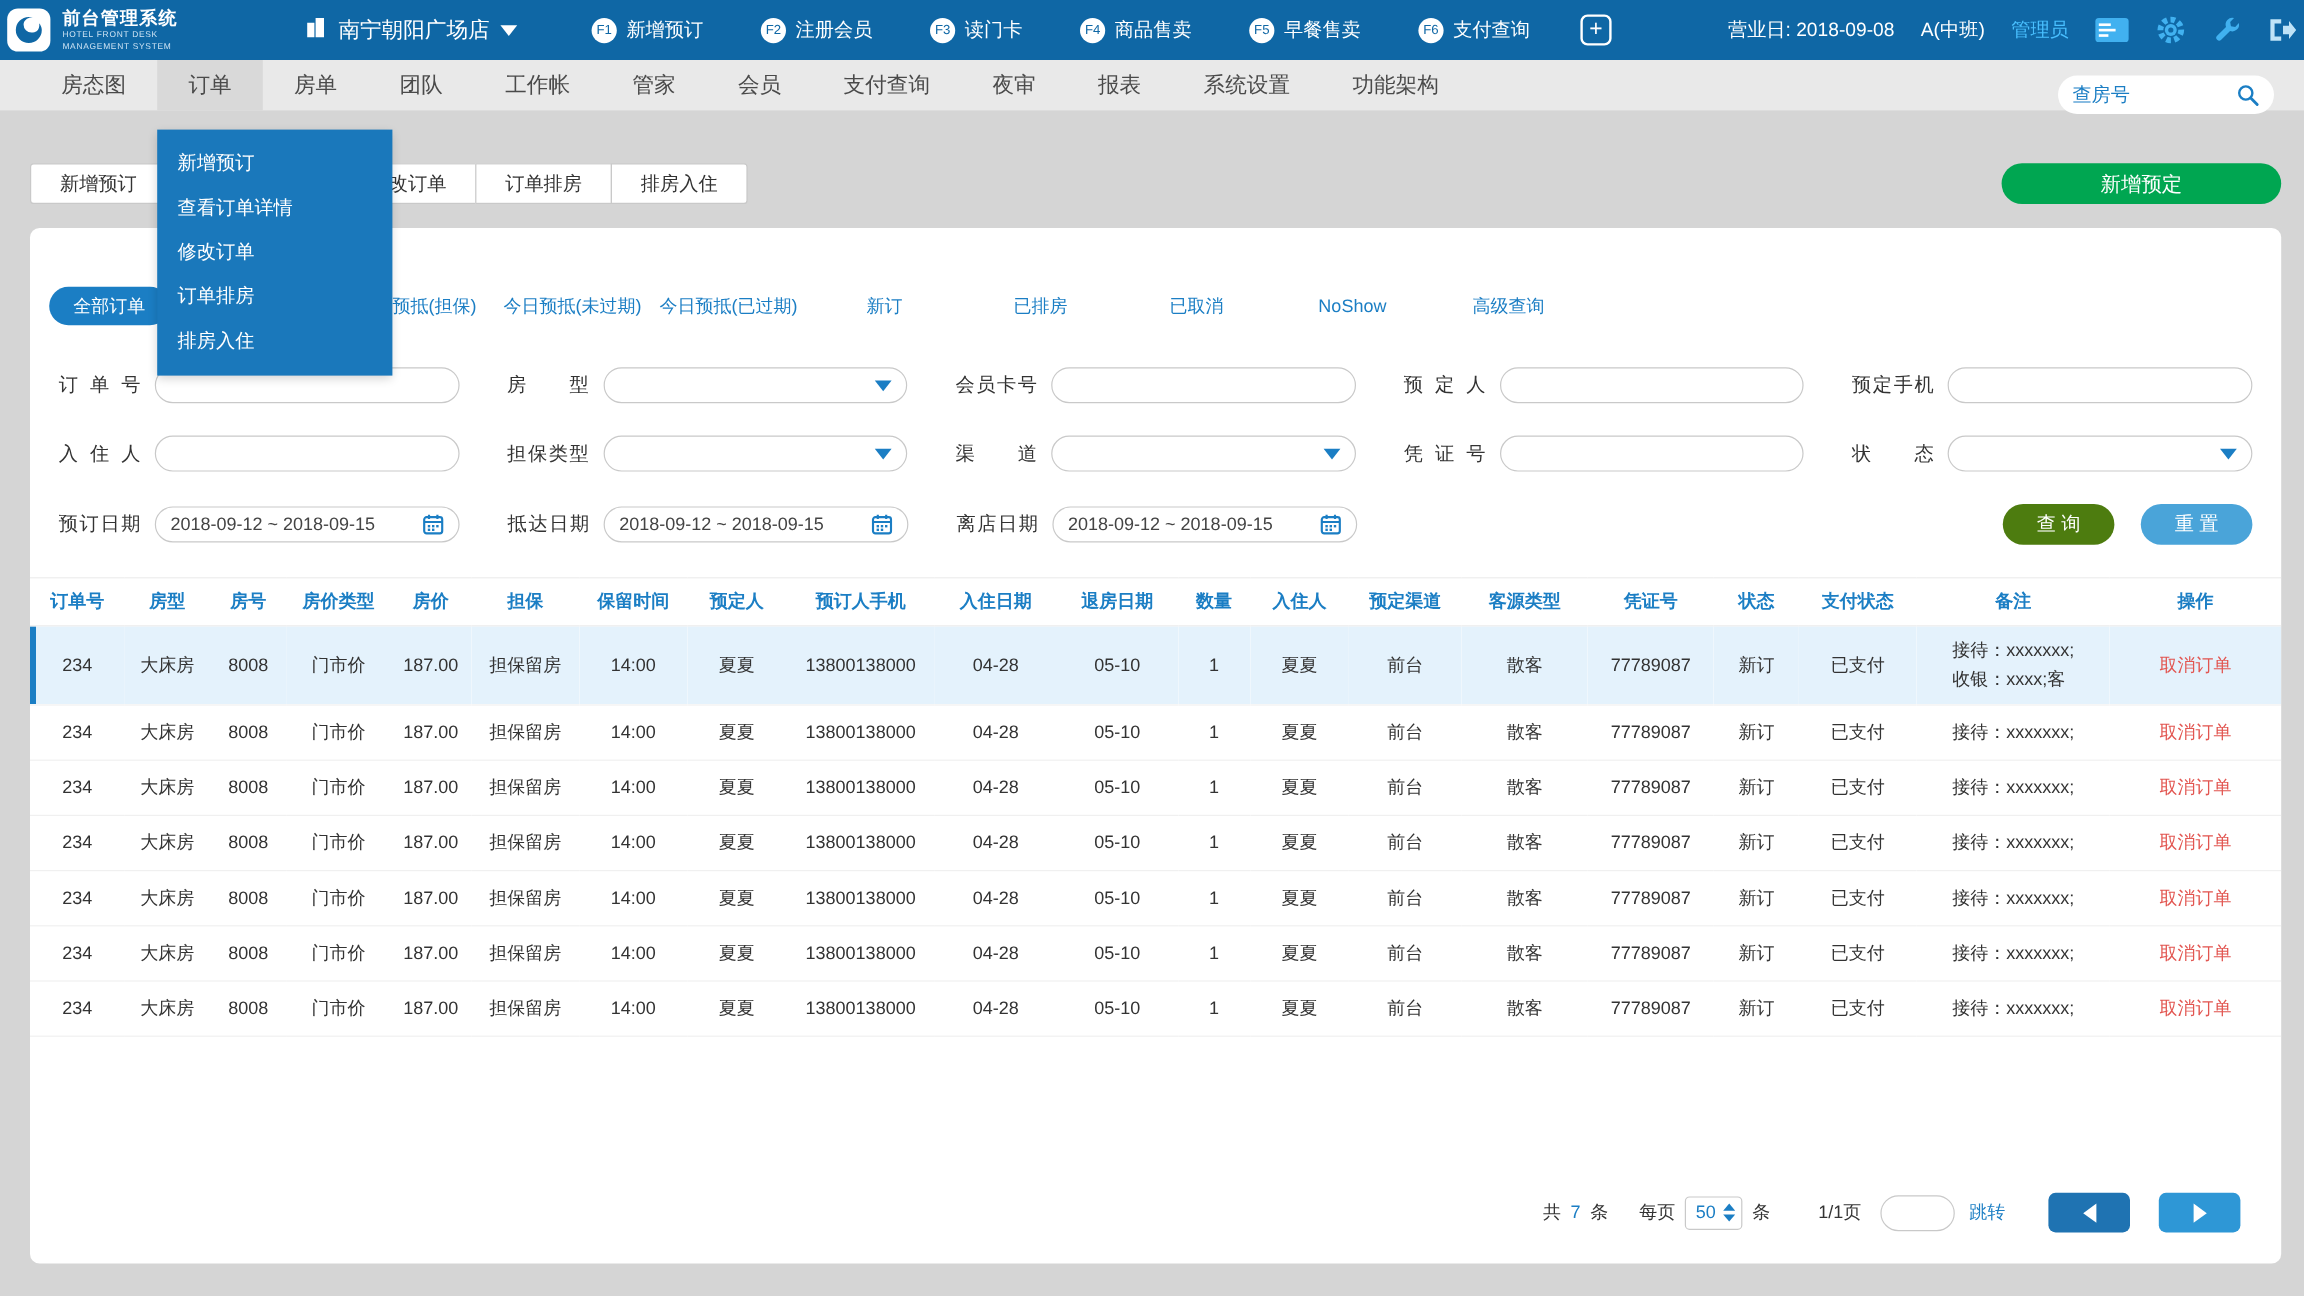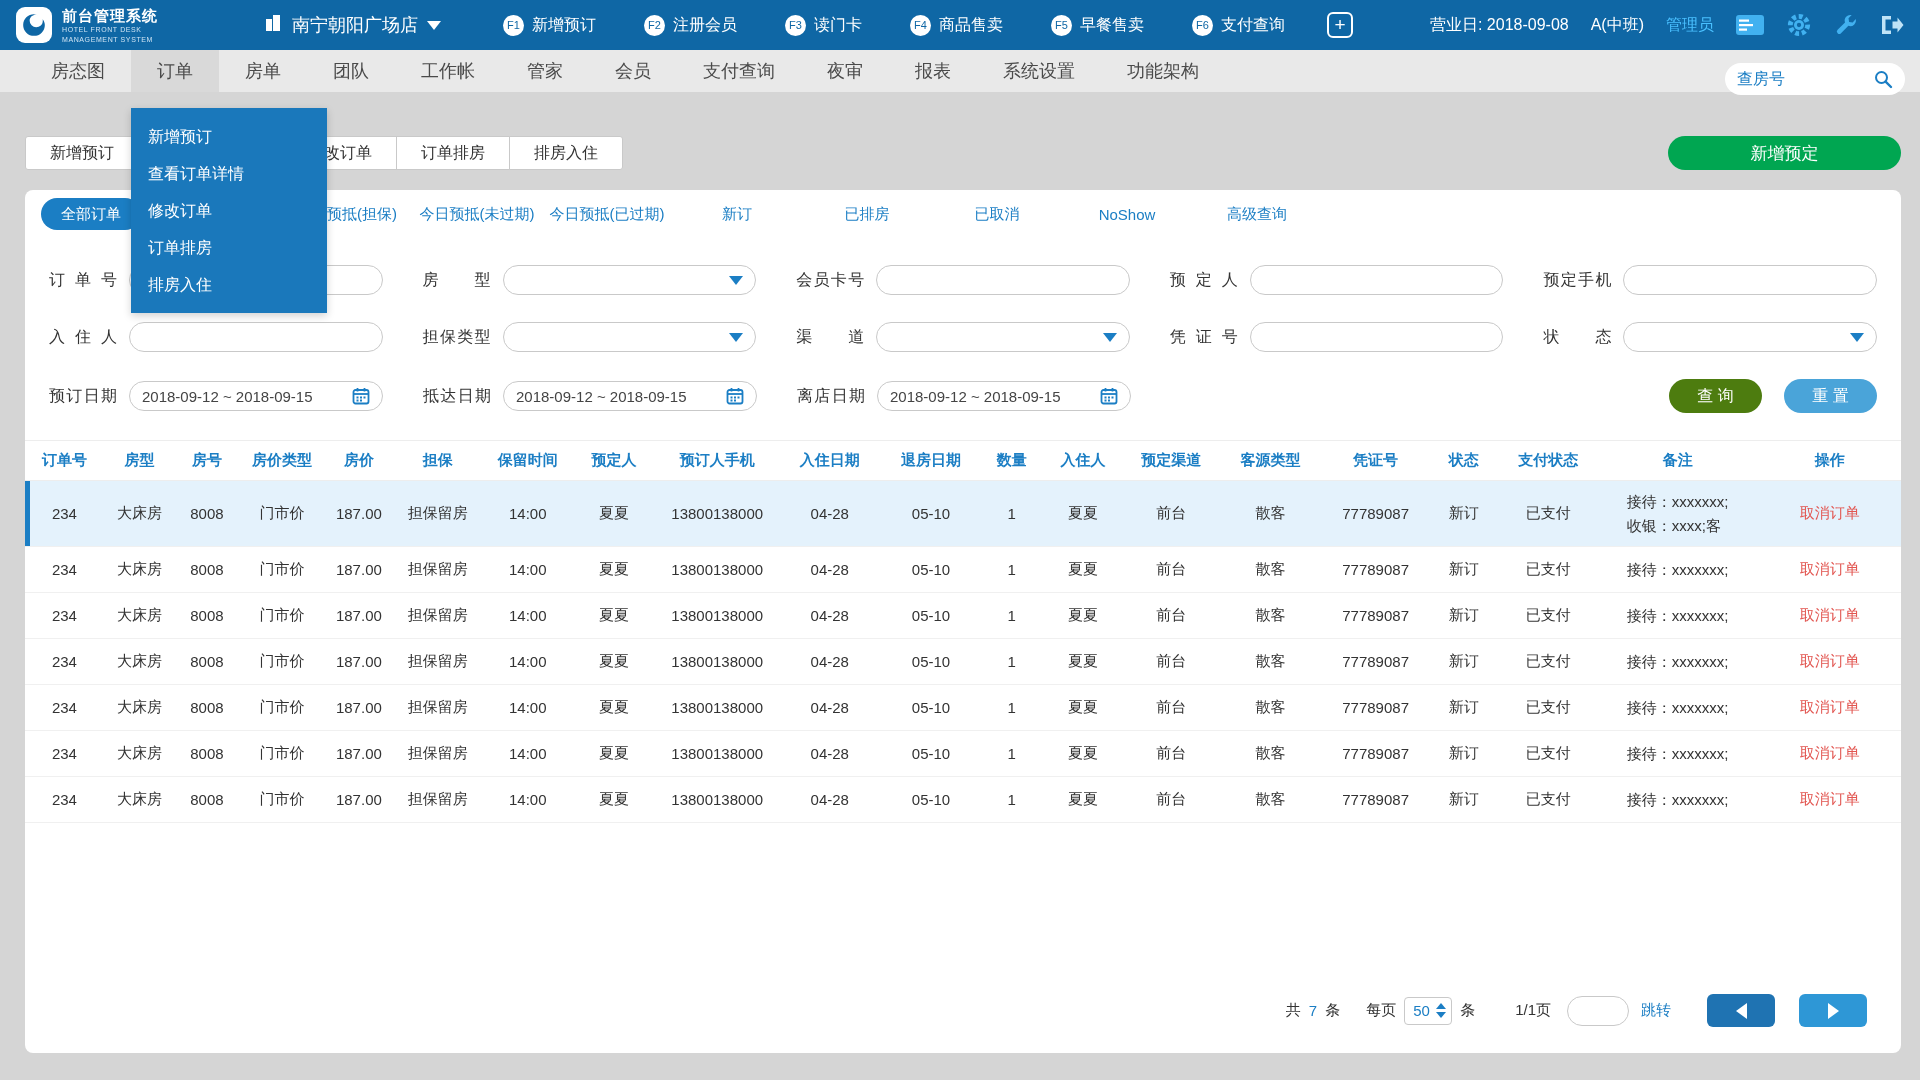--- a/index.html
+++ b/index.html
@@ -5,21 +5,21 @@
   * { margin:0; padding:0; box-sizing:border-box; }
   html,body { width:1920px; height:1080px; }
   body {
     background:#d5d5d5;
     font-family:"Liberation Sans","DejaVu Sans",sans-serif;
     position:relative; overflow:hidden; color:#333;
   }
 
   
   .topbar { position:absolute; top:0; left:0; right:0; height:50px; background:#0f67a5;
-    display:flex; align-items:center; padding:0 16px; color:#fff; z-index:40; }
+    display:flex; align-items:center; padding:0 6px; color:#fff; z-index:40; }
   .logo-box { width:36px; height:36px; background:#fff; border-radius:9px;
     display:flex; align-items:center; justify-content:center; flex:0 0 auto; }
   .sys { margin-left:10px; line-height:1; }
   .sys .t1 { font-size:15px; font-weight:bold; letter-spacing:1px; }
   .sys .t2 { font-size:7px; color:#cfe4f4; margin-top:3px; letter-spacing:.6px; }
   .store { margin-left:105px; display:flex; align-items:center; gap:9px; font-size:18px; cursor:pointer; }
   .caret-down-w { width:0; height:0; border-left:7px solid transparent; border-right:7px solid transparent; border-top:9px solid #fff; }
   .qa-wrap { margin-left:62px; display:flex; gap:48px; }
   .qa { display:flex; align-items:center; gap:8px; font-size:16px; cursor:pointer; white-space:nowrap; }
   .fkey { width:21px; height:21px; border-radius:50%; background:#fff; color:#0f67a5;
@@ -28,21 +28,21 @@
     display:flex; align-items:center; justify-content:center; font-size:19px; cursor:pointer; }
   .top-right { margin-left:auto; display:flex; align-items:center; gap:22px; font-size:16px; white-space:nowrap; }
   .admin { color:#49c0ff; cursor:pointer; }
   .icon-btn { display:flex; align-items:center; cursor:pointer; }
 
   
   .nav { position:absolute; top:50px; left:0; right:0; height:42px; background:#e9e9e9;
     display:flex; align-items:stretch; padding-left:25px; z-index:30; }
   .nav-item { padding:0 26px; display:flex; align-items:center; font-size:18px; color:#4a4a4a; cursor:pointer; }
   .nav-item.active { background:#d9d9d9; }
-  .nav-search { position:absolute; right:15px; top:13px; width:180px; height:32px; background:#fff;
+  .nav-search { position:absolute; right:25px; top:13px; width:180px; height:32px; background:#fff;
     border-radius:16px; display:flex; align-items:center; padding:0 12px; }
   .nav-search input { border:none; outline:none; background:transparent; color:#1b7ec4;
     font-size:16px; width:130px; font-family:inherit; }
   .nav-search svg { margin-left:auto; }
 
   
   .dropdown { position:absolute; top:108px; left:131px; width:196px; background:#1a78bb;
     padding:10px 0; z-index:60; box-shadow:0 3px 8px rgba(0,0,0,.18); }
   .dd-item { height:37px; line-height:37px; padding-left:17px; color:#fff; font-size:16px; cursor:pointer; }
 
@@ -53,21 +53,21 @@
     font-size:16px; color:#333; display:flex; align-items:center; cursor:pointer; white-space:nowrap; }
   .tb-btn:first-child { margin-left:0; border-radius:3px 0 0 3px; }
   .tb-btn:last-child { border-radius:0 3px 3px 0; }
   .green-btn { margin-left:auto; width:233px; height:34px; background:#00a651; color:#fff;
     border-radius:17px; display:flex; align-items:center; justify-content:center; font-size:17px; cursor:pointer; }
 
   
   .panel { position:absolute; top:190px; left:25px; right:19px; bottom:27px; background:#fff;
     border-radius:8px; overflow:hidden; z-index:10; }
 
-  .filter-tabs { display:flex; align-items:center; padding:8px 16px 0; }
+  .filter-tabs { display:flex; align-items:center; padding:8px 16px 0;margin-top:41px; }
   .tab-pill { height:32px; padding:0 20px; border-radius:16px; background:#1b7ec4; color:#fff;
     font-size:15px; display:flex; align-items:center; cursor:pointer; }
   .ftab { width:130px; text-align:center; color:#1b7ec4; font-size:15px; white-space:nowrap; cursor:pointer; }
   .ftab.first { margin-left:141px; }
 
   .filter-form { padding:35px 24px 0; }
   .form-row { display:flex; margin-bottom:27px; align-items:center; }
   .fgroup { width:334px; margin-right:40px; display:flex; align-items:center; }
   .fgroup:last-child { margin-right:0; }
   .fgroup label { width:68px; margin-right:12px; font-size:16px; color:#333;

